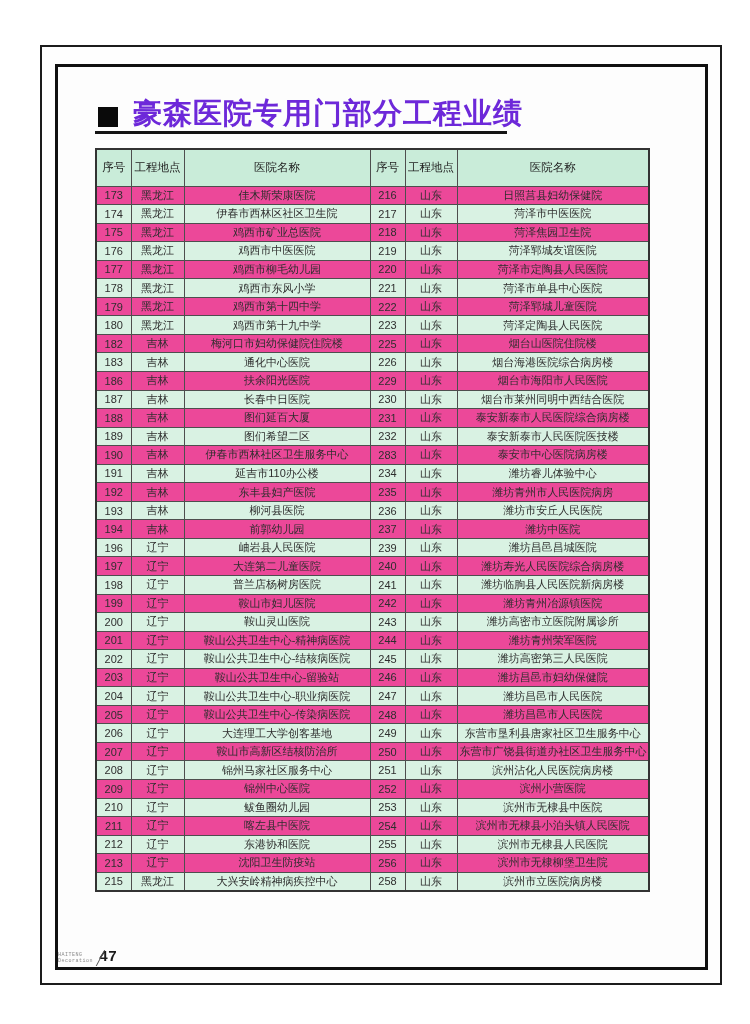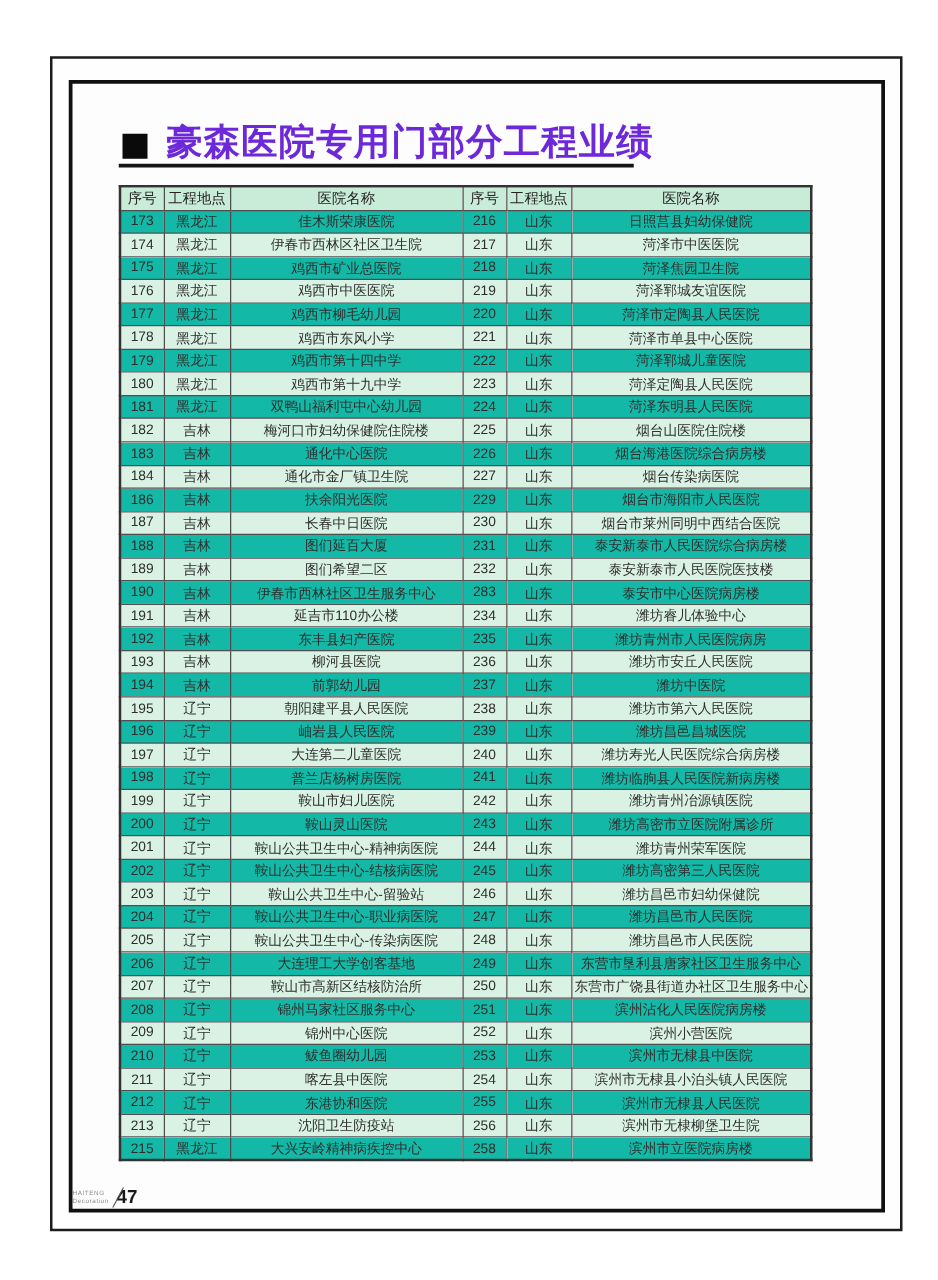--- a/index.html
+++ b/index.html
@@ -37,27 +37,27 @@
     border-collapse:collapse;table-layout:fixed;
     font-size:11px;color:#2e2e2e;
   }
   table.perf td,table.perf th{
     border:1px solid #4e4e4e;
     text-align:center;vertical-align:middle;
     padding:0 2px;overflow:hidden;white-space:nowrap;
     font-weight:normal;
   }
   table.perf{border:2px solid #333;}
-  table.perf thead tr{height:19px;background:#c9ecd9;margin-top:36px;}
+  table.perf thead tr{height:37px;background:#c9ecd9;margin-top:36px;}
   table.perf thead th{font-size:11.5px;color:#222;}
-  table.perf tbody tr{height:18.55px;background:#14b8a6;}
+  table.perf tbody tr{height:18.55px;background:#ec4899;}
   table.perf tbody tr:nth-child(even){background:#d9f2e3;}
   .footer{
     position:absolute;left:58px;top:944px;height:22px;
-    display:flex;align-items:flex-end;
+    display:flex;align-items:flex-end;font-family:Liberation Mono, monospace;
   }
   .brand{
     display:flex;flex-direction:column;justify-content:flex-end;
     font-size:5px;line-height:6px;color:#8a8a8a;letter-spacing:0.5px;
     padding-bottom:2px;
   }
   .brand-slash{
     width:10px;height:16px;margin-left:-3px;
     border-right:1.5px solid #555;transform:skewX(-28deg);
   }
@@ -155,52 +155,36 @@
       </tr>
       <tr>
         <td>180</td>
         <td>黑龙江</td>
         <td>鸡西市第十九中学</td>
         <td>223</td>
         <td>山东</td>
         <td>菏泽定陶县人民医院</td>
       </tr>
       <tr>
-        <td>181</td>
-        <td>黑龙江</td>
-        <td>双鸭山福利屯中心幼儿园</td>
-        <td>224</td>
-        <td>山东</td>
-        <td>菏泽东明县人民医院</td>
-      </tr>
-      <tr>
         <td>182</td>
         <td>吉林</td>
         <td>梅河口市妇幼保健院住院楼</td>
         <td>225</td>
         <td>山东</td>
         <td>烟台山医院住院楼</td>
       </tr>
       <tr>
         <td>183</td>
         <td>吉林</td>
         <td>通化中心医院</td>
         <td>226</td>
         <td>山东</td>
         <td>烟台海港医院综合病房楼</td>
       </tr>
       <tr>
-        <td>184</td>
-        <td>吉林</td>
-        <td>通化市金厂镇卫生院</td>
-        <td>227</td>
-        <td>山东</td>
-        <td>烟台传染病医院</td>
-      </tr>
-      <tr>
         <td>186</td>
         <td>吉林</td>
         <td>扶余阳光医院</td>
         <td>229</td>
         <td>山东</td>
         <td>烟台市海阳市人民医院</td>
       </tr>
       <tr>
         <td>187</td>
         <td>吉林</td>
@@ -257,28 +241,20 @@
         <td>山东</td>
         <td>潍坊市安丘人民医院</td>
       </tr>
       <tr>
         <td>194</td>
         <td>吉林</td>
         <td>前郭幼儿园</td>
         <td>237</td>
         <td>山东</td>
         <td>潍坊中医院</td>
-      </tr>
-      <tr>
-        <td>195</td>
-        <td>辽宁</td>
-        <td>朝阳建平县人民医院</td>
-        <td>238</td>
-        <td>山东</td>
-        <td>潍坊市第六人民医院</td>
       </tr>
       <tr>
         <td>196</td>
         <td>辽宁</td>
         <td>岫岩县人民医院</td>
         <td>239</td>
         <td>山东</td>
         <td>潍坊昌邑昌城医院</td>
       </tr>
       <tr>

